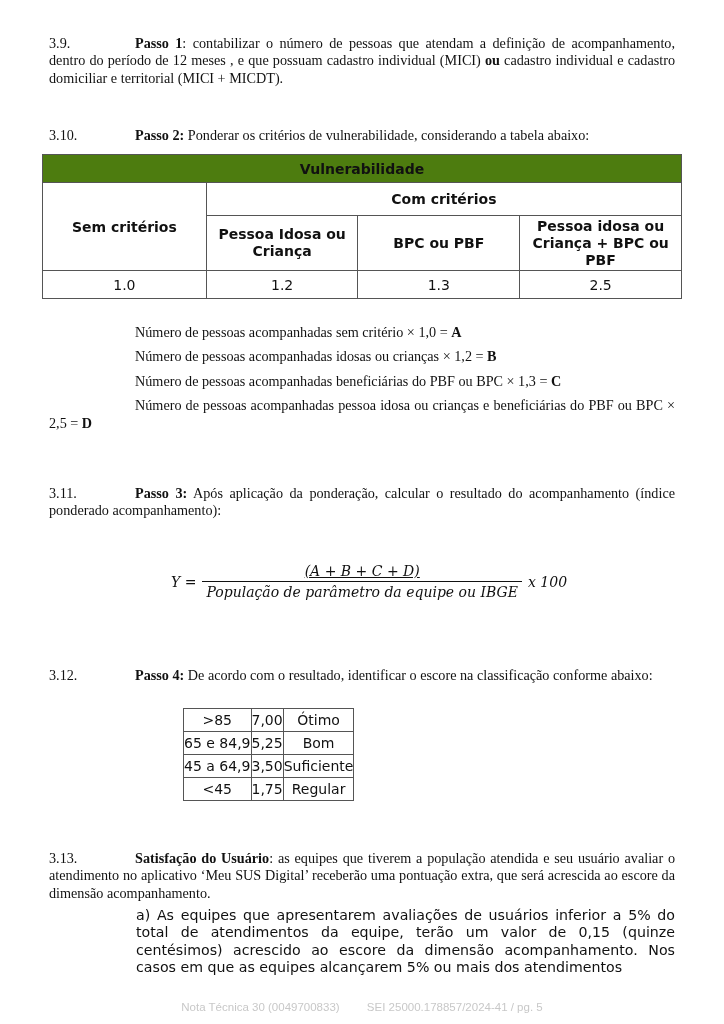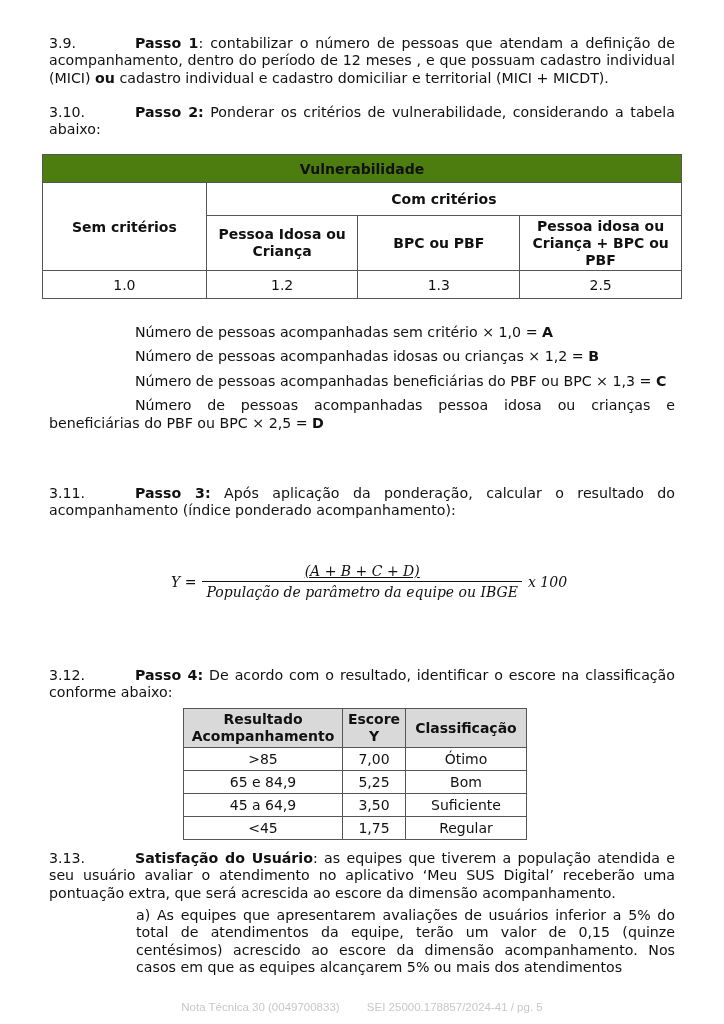--- a/index.html
+++ b/index.html
@@ -2,21 +2,21 @@
 <html><head>
 <meta charset="utf-8">
 <style>
   html, body { margin: 0; padding: 0; background: #ffffff; }
   body { width: 724px; height: 1024px; position: relative; overflow: hidden;
          font-family: "DejaVu Sans", sans-serif; color: #111; font-size: 14.2px; }
   .page { position: absolute; left: 49px; top: 0; width: 626px; }
   p { margin: 0; line-height: 17.4px; text-align: justify; }
   .num { display: inline-block; width: 86px; }
   b { font-weight: bold; }
-  .para { position: absolute; left: 0; width: 626px; }
+  .para { position: absolute; left: 0; width: 626px; font-family: Liberation Serif, serif; }
   table { border-collapse: collapse; }
   td, th { border: 1.3px solid #555; text-align: center; vertical-align: middle; padding: 0; }
   .vt { position: absolute; left: -7px; top: 154px; width: 640px; font-size: 14px; }
   .vt th { font-weight: bold; }
   .vt .hdr { background: #4d7c0f; height: 27px; }
   .vt .com { height: 32px; }
   .vt .sub { height: 55px; line-height: 17px; margin-top: 16px; }
   .vt .vals td { height: 27px; font-weight: normal; margin-left: 48px; }
   .indent { padding-left: 86px; }
   .formula { position: absolute; left: 122px; top: 563px; font-family: "DejaVu Serif", serif;
@@ -34,21 +34,21 @@
 </style>
 </head>
 <body>
 
 <div class="page">
 
   <div class="para" style="top:35px">
     <p><span class="num">3.9.</span><b>Passo 1</b><span>: contabilizar o número de pessoas que atendam a definição de acompanhamento, dentro do período de 12 meses , e que possuam cadastro individual  (MICI) </span><b>ou</b><span> cadastro individual e cadastro domiciliar e territorial (MICI + MICDT).</span></p>
   </div>
 
-  <div class="para" style="top:104px">
+  <div class="para" style="top:127px">
     <p><span class="num">3.10.</span><b>Passo 2:</b><span> Ponderar os critérios de vulnerabilidade, considerando a tabela abaixo:</span></p>
   </div>
 
   <table class="vt">
     <tbody>
         <tr>
           <th colspan="4" class="hdr">Vulnerabilidade</th>
         </tr>
     <tr>
       <th rowspan="2" style="width:162px">Sem critérios</th>
@@ -87,25 +87,20 @@
     </span>
     <span>x 100</span>
   </div>
 
   <div class="para" style="top:667px">
     <p><span class="num">3.12.</span><b>Passo 4:</b><span> De acordo com o resultado, identificar o escore na classificação conforme abaixo:</span></p>
   </div>
 
   <table class="st">
     <tbody>
-        <tr>
-      <th style="width:150px">Resultado Acompanhamento</th>
-      <th style="width:54px">Escore Y</th>
-      <th style="width:112px">Classificação</th>
-    </tr>
     <tr>
           <td>&gt;85</td>
           <td>7,00</td>
           <td>Ótimo</td>
         </tr>
     <tr>
           <td>65 e 84,9</td>
           <td>5,25</td>
           <td>Bom</td>
         </tr>

